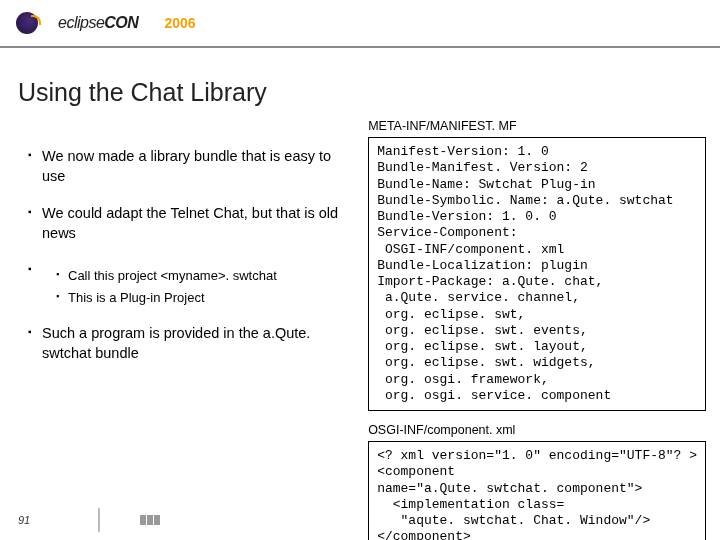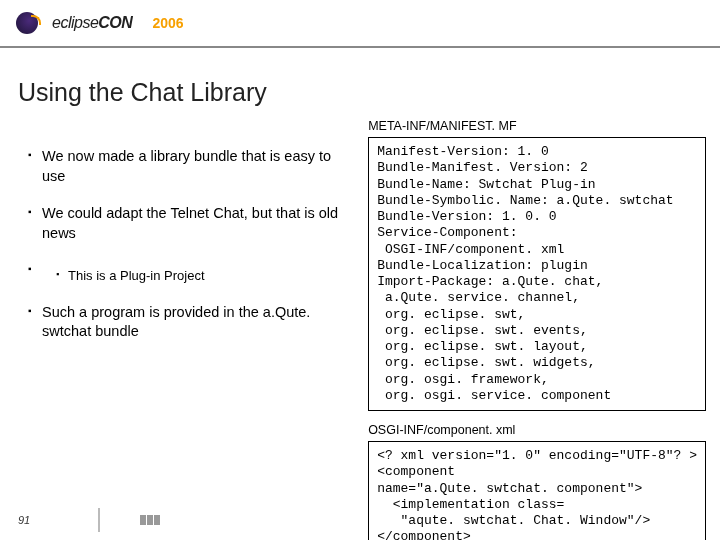--- a/index.html
+++ b/index.html
@@ -15,21 +15,21 @@
   .header {
     height: 48px;
     display: flex;
     align-items: center;
     padding: 0 16px;
     border-bottom: 2px solid #888;
   }
   .logo {
     display: flex;
     align-items: center;
-    gap: 10px;
+    gap: 16px;
   }
   .logo-mark {
     width: 22px;
     height: 22px;
     border-radius: 50%;
     background: radial-gradient(circle at 60% 40%, #4a2a7a 0%, #2a1a4a 70%, #000 100%);
     position: relative;
     margin-right: 4px;
   }
   .logo-mark::after {
@@ -173,20 +173,21 @@
 
 <div class="title">Using the Chat Library</div>
 
 <div class="content">
   <div class="left">
     <ul class="bullets">
       <li><span>We now made a library bundle that is easy to use</span></li>
       <li><span>We could adapt the Telnet Chat, but that is old news</span></li>
       <li>
         <ul class="sub">
+          <li>Call this project &lt;myname&gt;. swtchat</li>
           <li>This is a Plug-in Project</li>
         </ul>
       </li>
       <li><span>Such a program is provided in the a.Qute. swtchat bundle</span></li>
     </ul>
   </div>
 
   <div class="right">
     <div class="code-label">META-INF/MANIFEST. MF</div>
     <pre class="codebox">Manifest-Version: 1. 0

